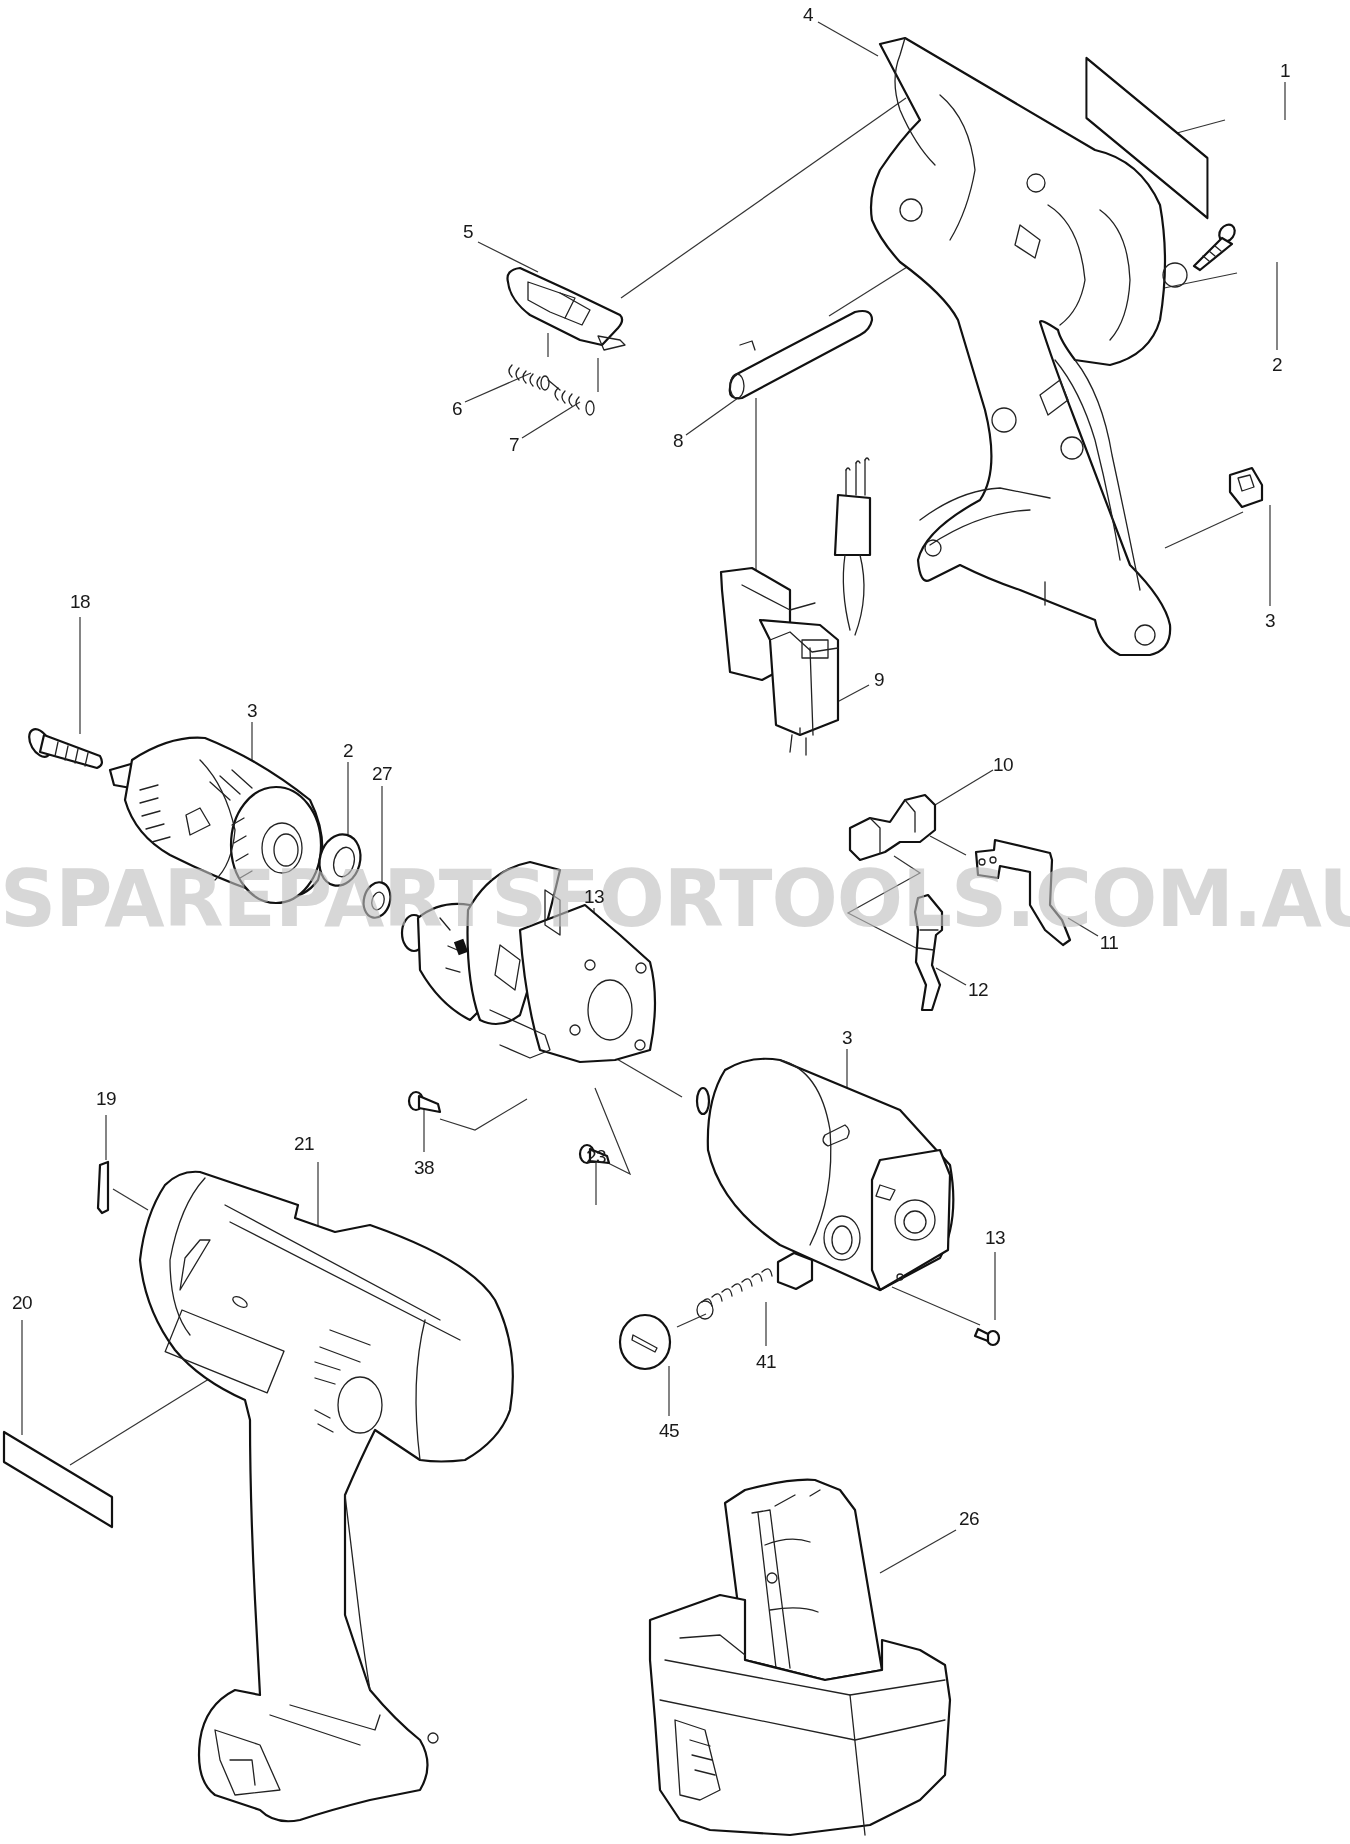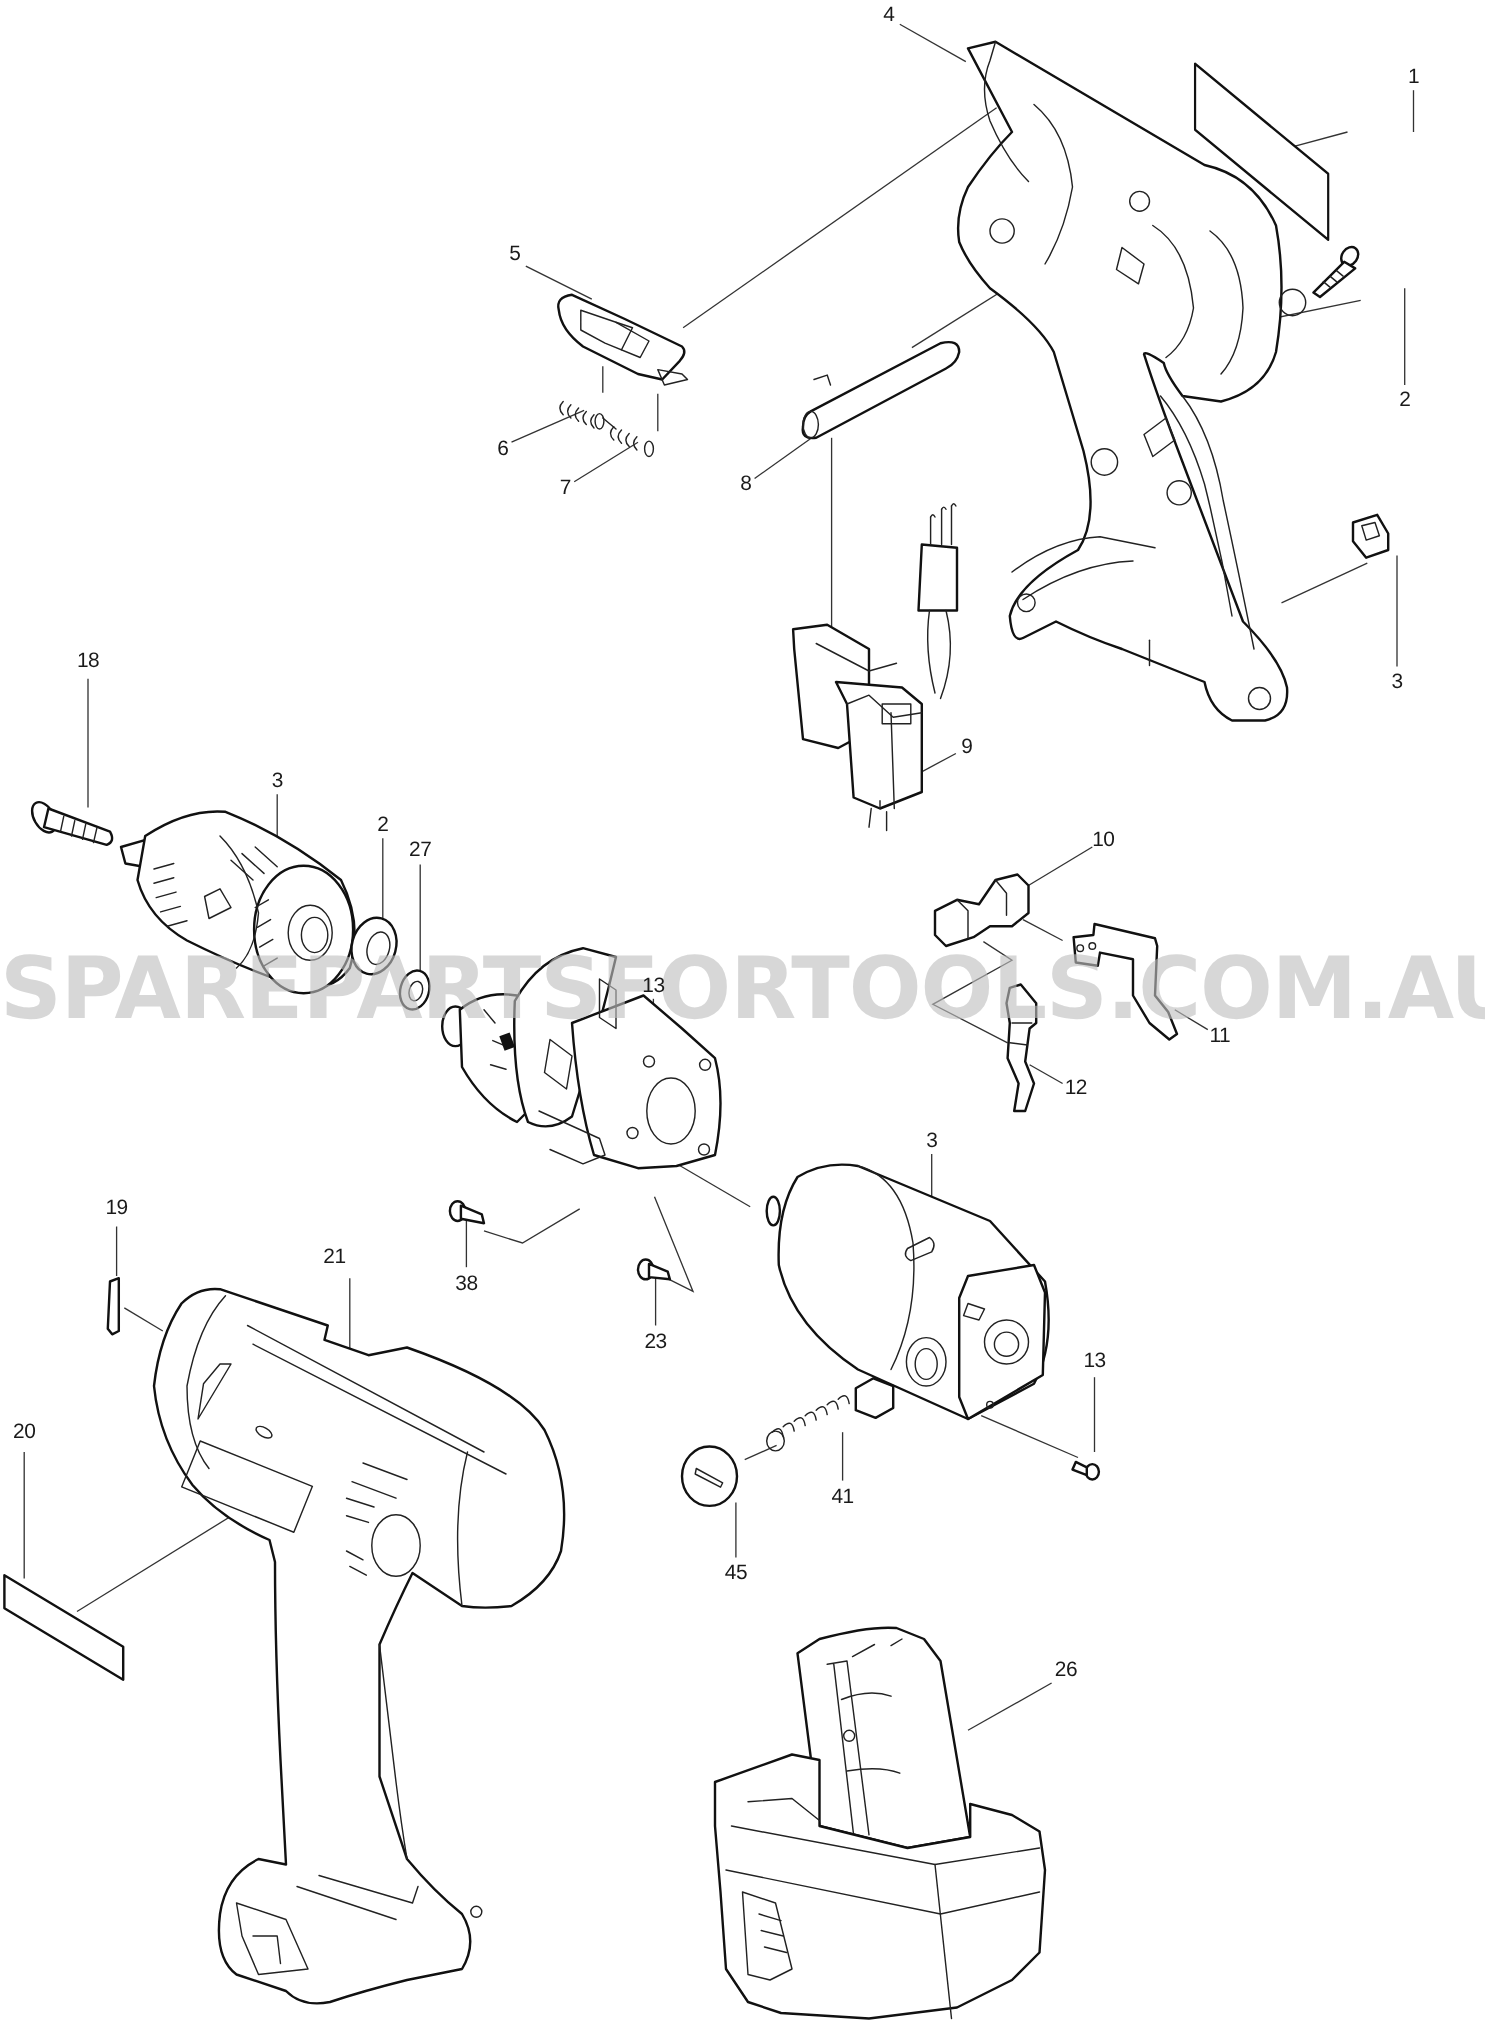--- a/index.html
+++ b/index.html
@@ -336,21 +336,21 @@
   <div class="callout" style="left:995px;top:1237px">13</div>
   <div class="callout" style="left:847px;top:1037px">3</div>
   <div class="callout" style="left:594px;top:896px">13</div>
   <div class="callout" style="left:348px;top:750px">2</div>
   <div class="callout" style="left:252px;top:710px">3</div>
   <div class="callout" style="left:80px;top:601px">18</div>
   <div class="callout" style="left:106px;top:1098px">19</div>
   <div class="callout" style="left:22px;top:1302px">20</div>
   <div class="callout" style="left:304px;top:1143px">21</div>
   <div class="callout" style="left:424px;top:1167px">38</div>
-  <div class="callout" style="left:596px;top:1220px">23</div>
+  <div class="callout" style="left:596px;top:1156px">23</div>
   <div class="callout" style="left:669px;top:1430px">45</div>
   <div class="callout" style="left:766px;top:1361px">41</div>
   <div class="callout" style="left:969px;top:1518px">26</div>
   <div class="callout" style="left:382px;top:773px">27</div>
 
   <div class="part-hit" style="left:870px;top:35px;width:305px;height:625px"></div>
   <div class="part-hit" style="left:140px;top:1170px;width:375px;height:655px"></div>
   <div class="part-hit" style="left:648px;top:1478px;width:305px;height:360px"></div>
   <div class="part-hit" style="left:695px;top:1055px;width:260px;height:240px"></div>
   <div class="part-hit" style="left:400px;top:860px;width:260px;height:205px"></div>

